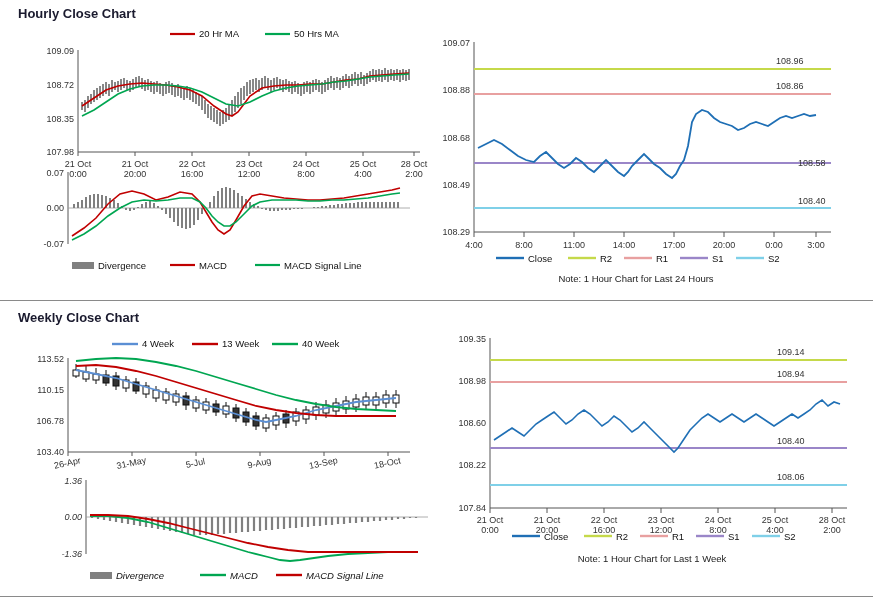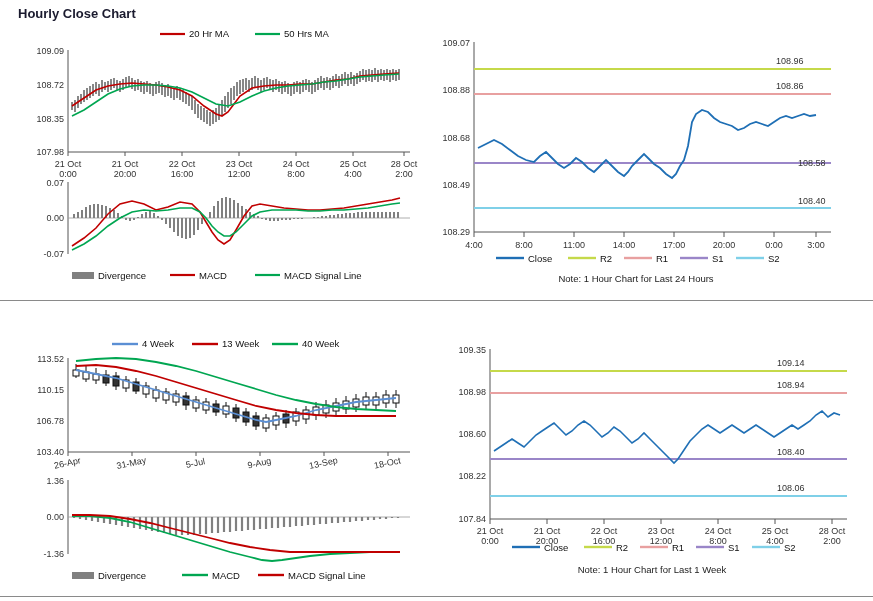--- a/index.html
+++ b/index.html
@@ -17,21 +17,21 @@
 </style>
 </head>
 <body>
 
 <div class="page">
 
   <div class="panel" style="left:18px;top:4px;">
     <span class="section-title">Hourly Close Chart</span>
   </div>
 
-  <div class="panel" style="left:10px;top:24px;">
+  <div class="panel" style="left:20px;top:24px;">
     <svg width="420" height="170" viewBox="0 0 420 170">
 
       <g>
         <line x1="150" y1="10" x2="175" y2="10" stroke="#c00000" stroke-width="2.2"></line>
         <text class="legend-text" x="179" y="13">20 Hr MA</text>
         <line x1="245" y1="10" x2="270" y2="10" stroke="#00a651" stroke-width="2.2"></line>
         <text class="legend-text" x="274" y="13">50 Hrs MA</text>
       </g>
 
       <g>
@@ -178,21 +178,21 @@
         <text class="axis-label" x="286" y="143" text-anchor="middle">24 Oct</text>
           <text class="axis-label" x="286" y="153" text-anchor="middle">8:00</text>
         <text class="axis-label" x="343" y="143" text-anchor="middle">25 Oct</text>
           <text class="axis-label" x="343" y="153" text-anchor="middle">4:00</text>
         <text class="axis-label" x="394" y="143" text-anchor="middle">28 Oct</text>
           <text class="axis-label" x="394" y="153" text-anchor="middle">2:00</text>
       </g>
     </svg>
   </div>
 
-  <div class="panel" style="left:10px;top:174px;">
+  <div class="panel" style="left:10px;top:164px;">
     <svg width="420" height="120" viewBox="0 0 420 120">
       <g>
         <line x1="58" y1="8" x2="58" y2="80" stroke="#555" stroke-width="1"></line>
         <line x1="58" y1="44" x2="400" y2="44" stroke="#999" stroke-width="0.8"></line>
         <text class="axis-label" x="54" y="12" text-anchor="end">0.07</text>
         <text class="axis-label" x="54" y="47" text-anchor="end">0.00</text>
         <text class="axis-label" x="54" y="83" text-anchor="end">-0.07</text>
       </g>
 
       <g stroke="#808080" stroke-width="2">
@@ -347,20 +347,23 @@
         <text class="axis-label" x="358" y="222" text-anchor="middle">0:00</text>
         <text class="axis-label" x="400" y="222" text-anchor="middle">3:00</text>
       </g>
       <text class="note" x="220" y="256" text-anchor="middle">Note: 1 Hour Chart for Last 24 Hours</text>
     </svg>
   </div>
 
   <div class="divider" style="top:300px;"></div>
   <div class="divider" style="top:596px;"></div>
 
+  <div class="panel" style="left:18px;top:308px;">
+    <span class="section-title">Weekly Close Chart</span>
+  </div>
 
   <div class="panel" style="left:10px;top:330px;text-decoration:underline;">
     <svg width="420" height="160" viewBox="0 0 420 160">
       <g>
         <line x1="102" y1="14" x2="128" y2="14" stroke="#5b8fd4" stroke-width="2.4"></line>
         <text class="legend-text" x="132" y="17">4 Week</text>
         <line x1="182" y1="14" x2="208" y2="14" stroke="#c00000" stroke-width="2.4"></line>
         <text class="legend-text" x="212" y="17">13 Week</text>
         <line x1="262" y1="14" x2="288" y2="14" stroke="#00a651" stroke-width="2.4"></line>
         <text class="legend-text" x="292" y="17">40 Week</text>
@@ -455,21 +458,21 @@
         <text class="axis-label" x="58" y="136" text-anchor="middle" transform="rotate(-12 58 136)">26-Apr</text>
         <text class="axis-label" x="122" y="136" text-anchor="middle" transform="rotate(-12 122 136)">31-May</text>
         <text class="axis-label" x="186" y="136" text-anchor="middle" transform="rotate(-12 186 136)">5-Jul</text>
         <text class="axis-label" x="250" y="136" text-anchor="middle" transform="rotate(-12 250 136)">9-Aug</text>
         <text class="axis-label" x="314" y="136" text-anchor="middle" transform="rotate(-12 314 136)">13-Sep</text>
         <text class="axis-label" x="378" y="136" text-anchor="middle" transform="rotate(-12 378 136)">18-Oct</text>
       </g>
     </svg>
   </div>
 
-  <div class="panel" style="left:10px;top:472px;">
+  <div class="panel" style="left:28px;top:472px;font-style:italic;">
     <svg width="420" height="120" viewBox="0 0 420 120">
       <g>
         <line x1="58" y1="8" x2="58" y2="82" stroke="#555" stroke-width="1"></line>
         <line x1="58" y1="45" x2="400" y2="45" stroke="#999" stroke-width="0.8"></line>
         <text class="axis-label" x="54" y="12" text-anchor="end">1.36</text>
         <text class="axis-label" x="54" y="48" text-anchor="end">0.00</text>
         <text class="axis-label" x="54" y="85" text-anchor="end">-1.36</text>
       </g>
       <g stroke="#808080" stroke-width="2.2">
         <line x1="64" y1="45" x2="64" y2="46"></line>
@@ -534,21 +537,21 @@
         <rect x="62" y="100" width="22" height="7" fill="#808080"></rect>
         <text class="legend-text" x="88" y="107">Divergence</text>
         <line x1="172" y1="103" x2="198" y2="103" stroke="#00a651" stroke-width="2.4"></line>
         <text class="legend-text" x="202" y="107">MACD</text>
         <line x1="248" y1="103" x2="274" y2="103" stroke="#c00000" stroke-width="2.4"></line>
         <text class="legend-text" x="278" y="107">MACD Signal Line</text>
       </g>
     </svg>
   </div>
 
-  <div class="panel" style="left:432px;top:333px;text-align:right;">
+  <div class="panel" style="left:432px;top:322px;text-align:right;">
     <svg width="435" height="262" viewBox="0 0 435 262">
       <g>
         <line x1="58" y1="16" x2="58" y2="186" stroke="#555" stroke-width="1"></line>
         <line x1="58" y1="186" x2="415" y2="186" stroke="#555" stroke-width="1"></line>
         <text class="axis-label" x="54" y="20" text-anchor="end">109.35</text>
         <text class="axis-label" x="54" y="62" text-anchor="end">108.98</text>
         <text class="axis-label" x="54" y="104" text-anchor="end">108.60</text>
         <text class="axis-label" x="54" y="146" text-anchor="end">108.22</text>
         <text class="axis-label" x="54" y="189" text-anchor="end">107.84</text>
         <line class="tick" x1="58" y1="186" x2="58" y2="191"></line>

